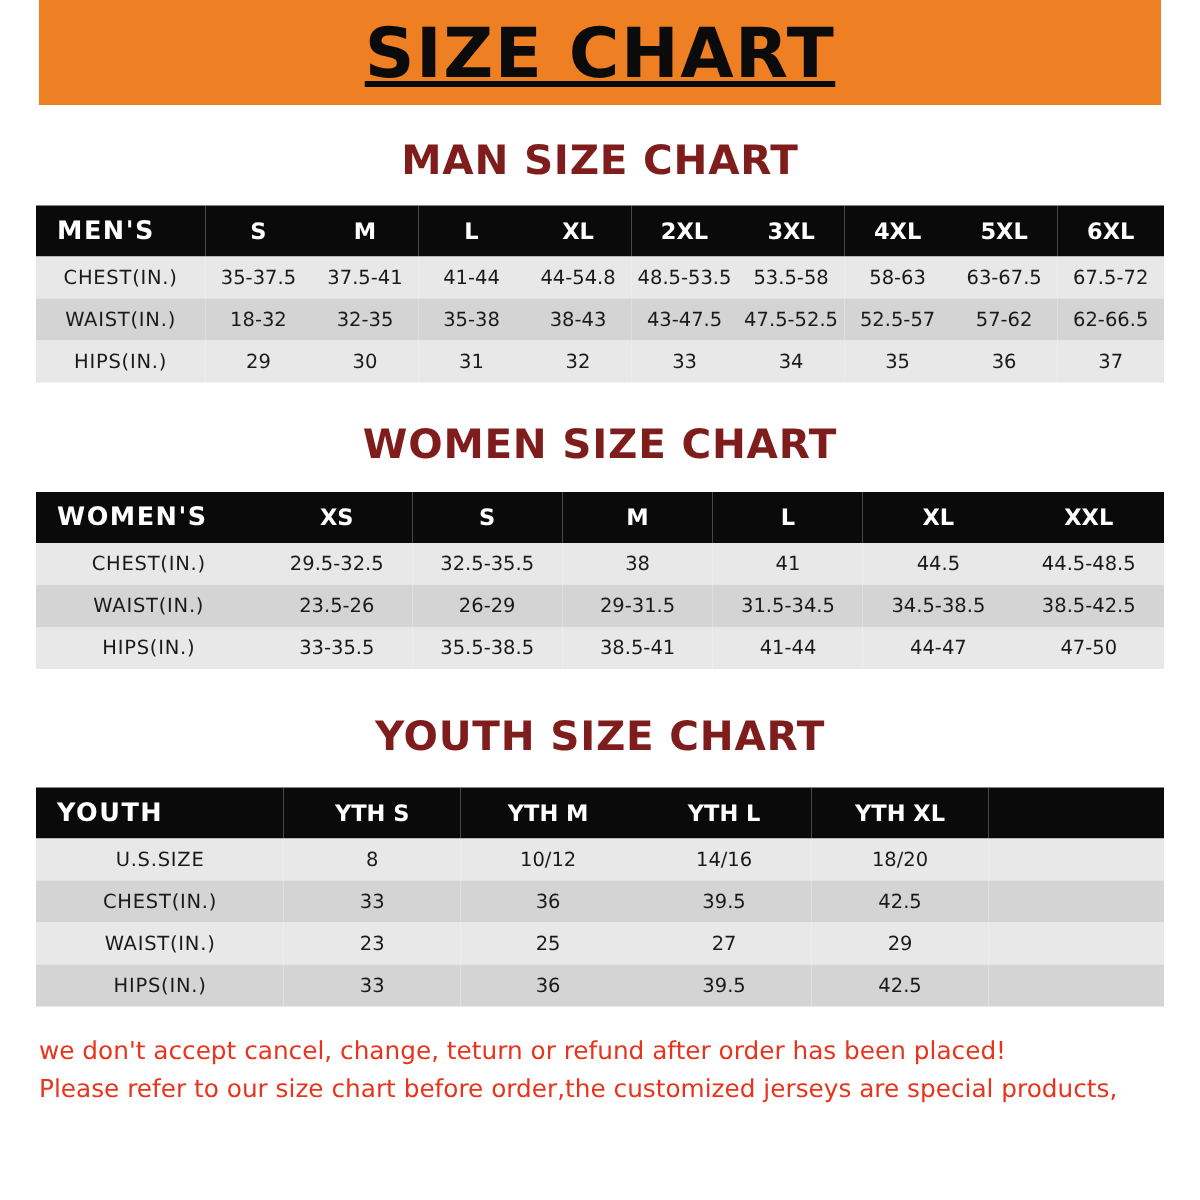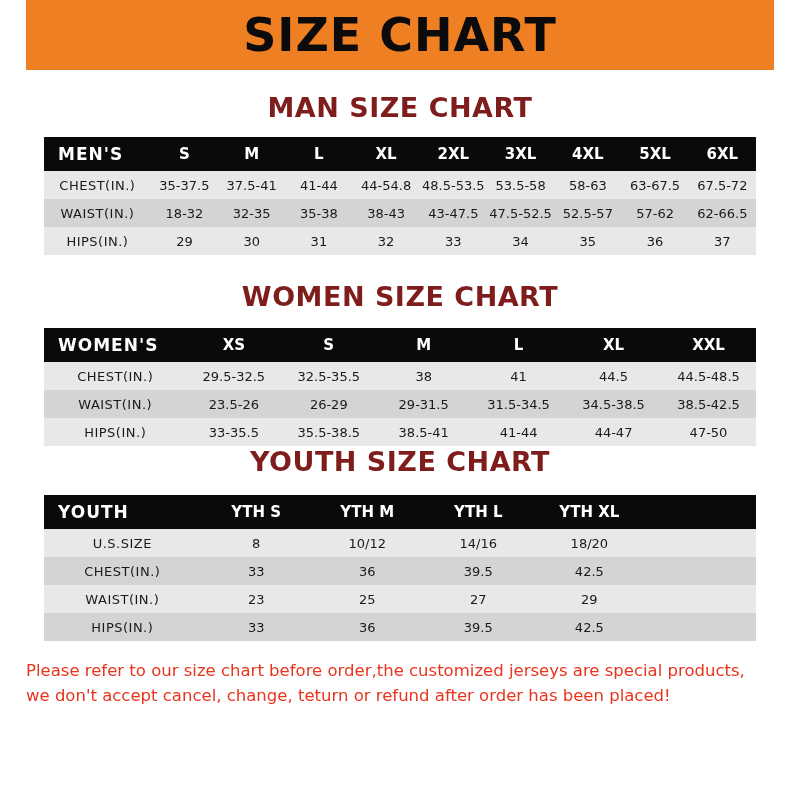--- a/index.html
+++ b/index.html
@@ -41,38 +41,39 @@
   .banner-title {
     font-family: "DejaVu Sans", sans-serif;
     font-weight: bold;
     font-size: 46px;
     letter-spacing: 1px;
     color: #0b0b0b;
     text-align: left;
     line-height: 1;
     position: relative;
     z-index: 2;
+    text-decoration: underline;
   }
 
   
   .section-title {
     text-align: center;
     font-family: "DejaVu Sans", sans-serif;
     font-weight: bold;
     font-size: 27px;
     color: #7f1d1d;
     letter-spacing: 0.5px;
   }
   .t-man   { margin-top: 22px; margin-bottom: 14px; }
   .t-women { margin-top: 26px; margin-bottom: 16px; }
-  .t-youth { margin-bottom: 18px; }
+  .t-youth { margin-top: 30px; margin-bottom: 18px; }
 
   
   .tbl-wrap {
-    padding: 0 44px;
+    padding: 0 24px;
   }
   table.size {
     width: 100%;
     border-collapse: collapse;
     table-layout: fixed;
   }
   table.size th, table.size td {
     text-align: center;
     font-family: "DejaVu Sans", sans-serif;
     font-size: 13px;
@@ -316,17 +317,17 @@
           <td>36</td>
           <td>39.5</td>
           <td>42.5</td>
           <td></td>
         </tr>
       </tbody>
     </table>
   </div>
 
   <div class="note">
+    <div>we don't accept cancel, change, teturn or refund after order has been placed!</div>
     <div>Please refer to our size chart before order,the customized jerseys are special products,</div>
-    <div>we don't accept cancel, change, teturn or refund after order has been placed!</div>
   </div>
 
 </div>
 
 </body></html>

